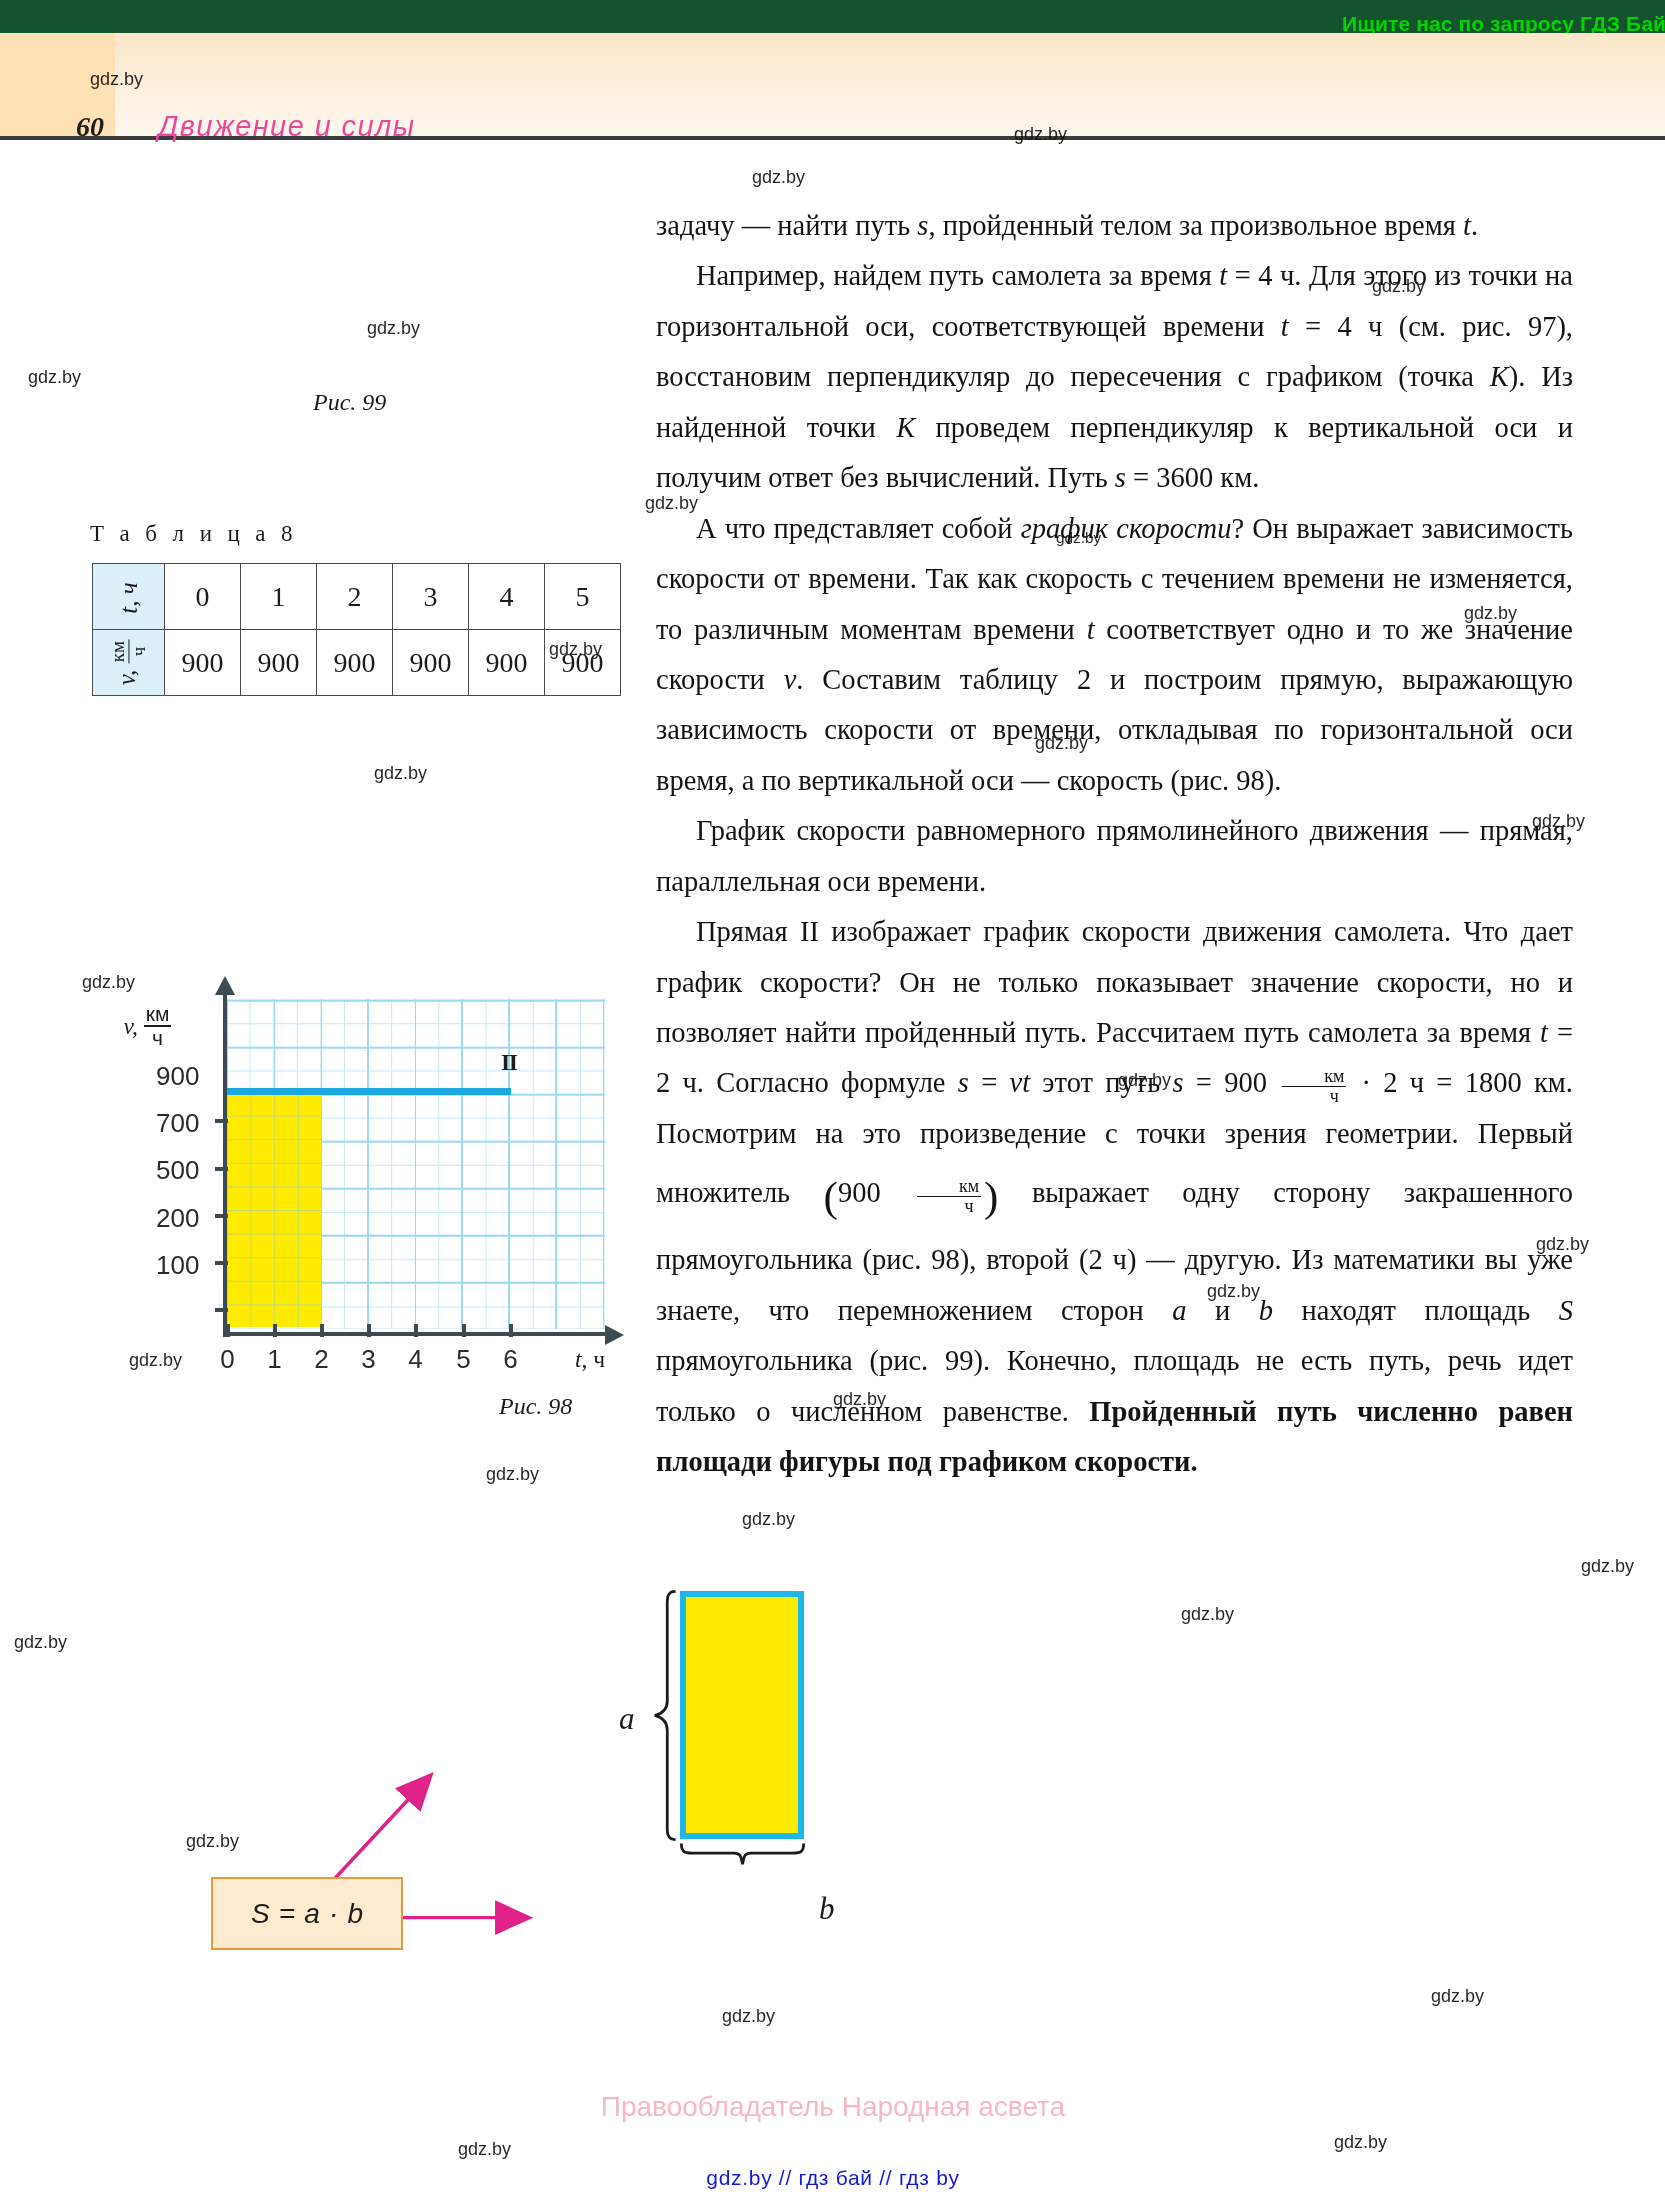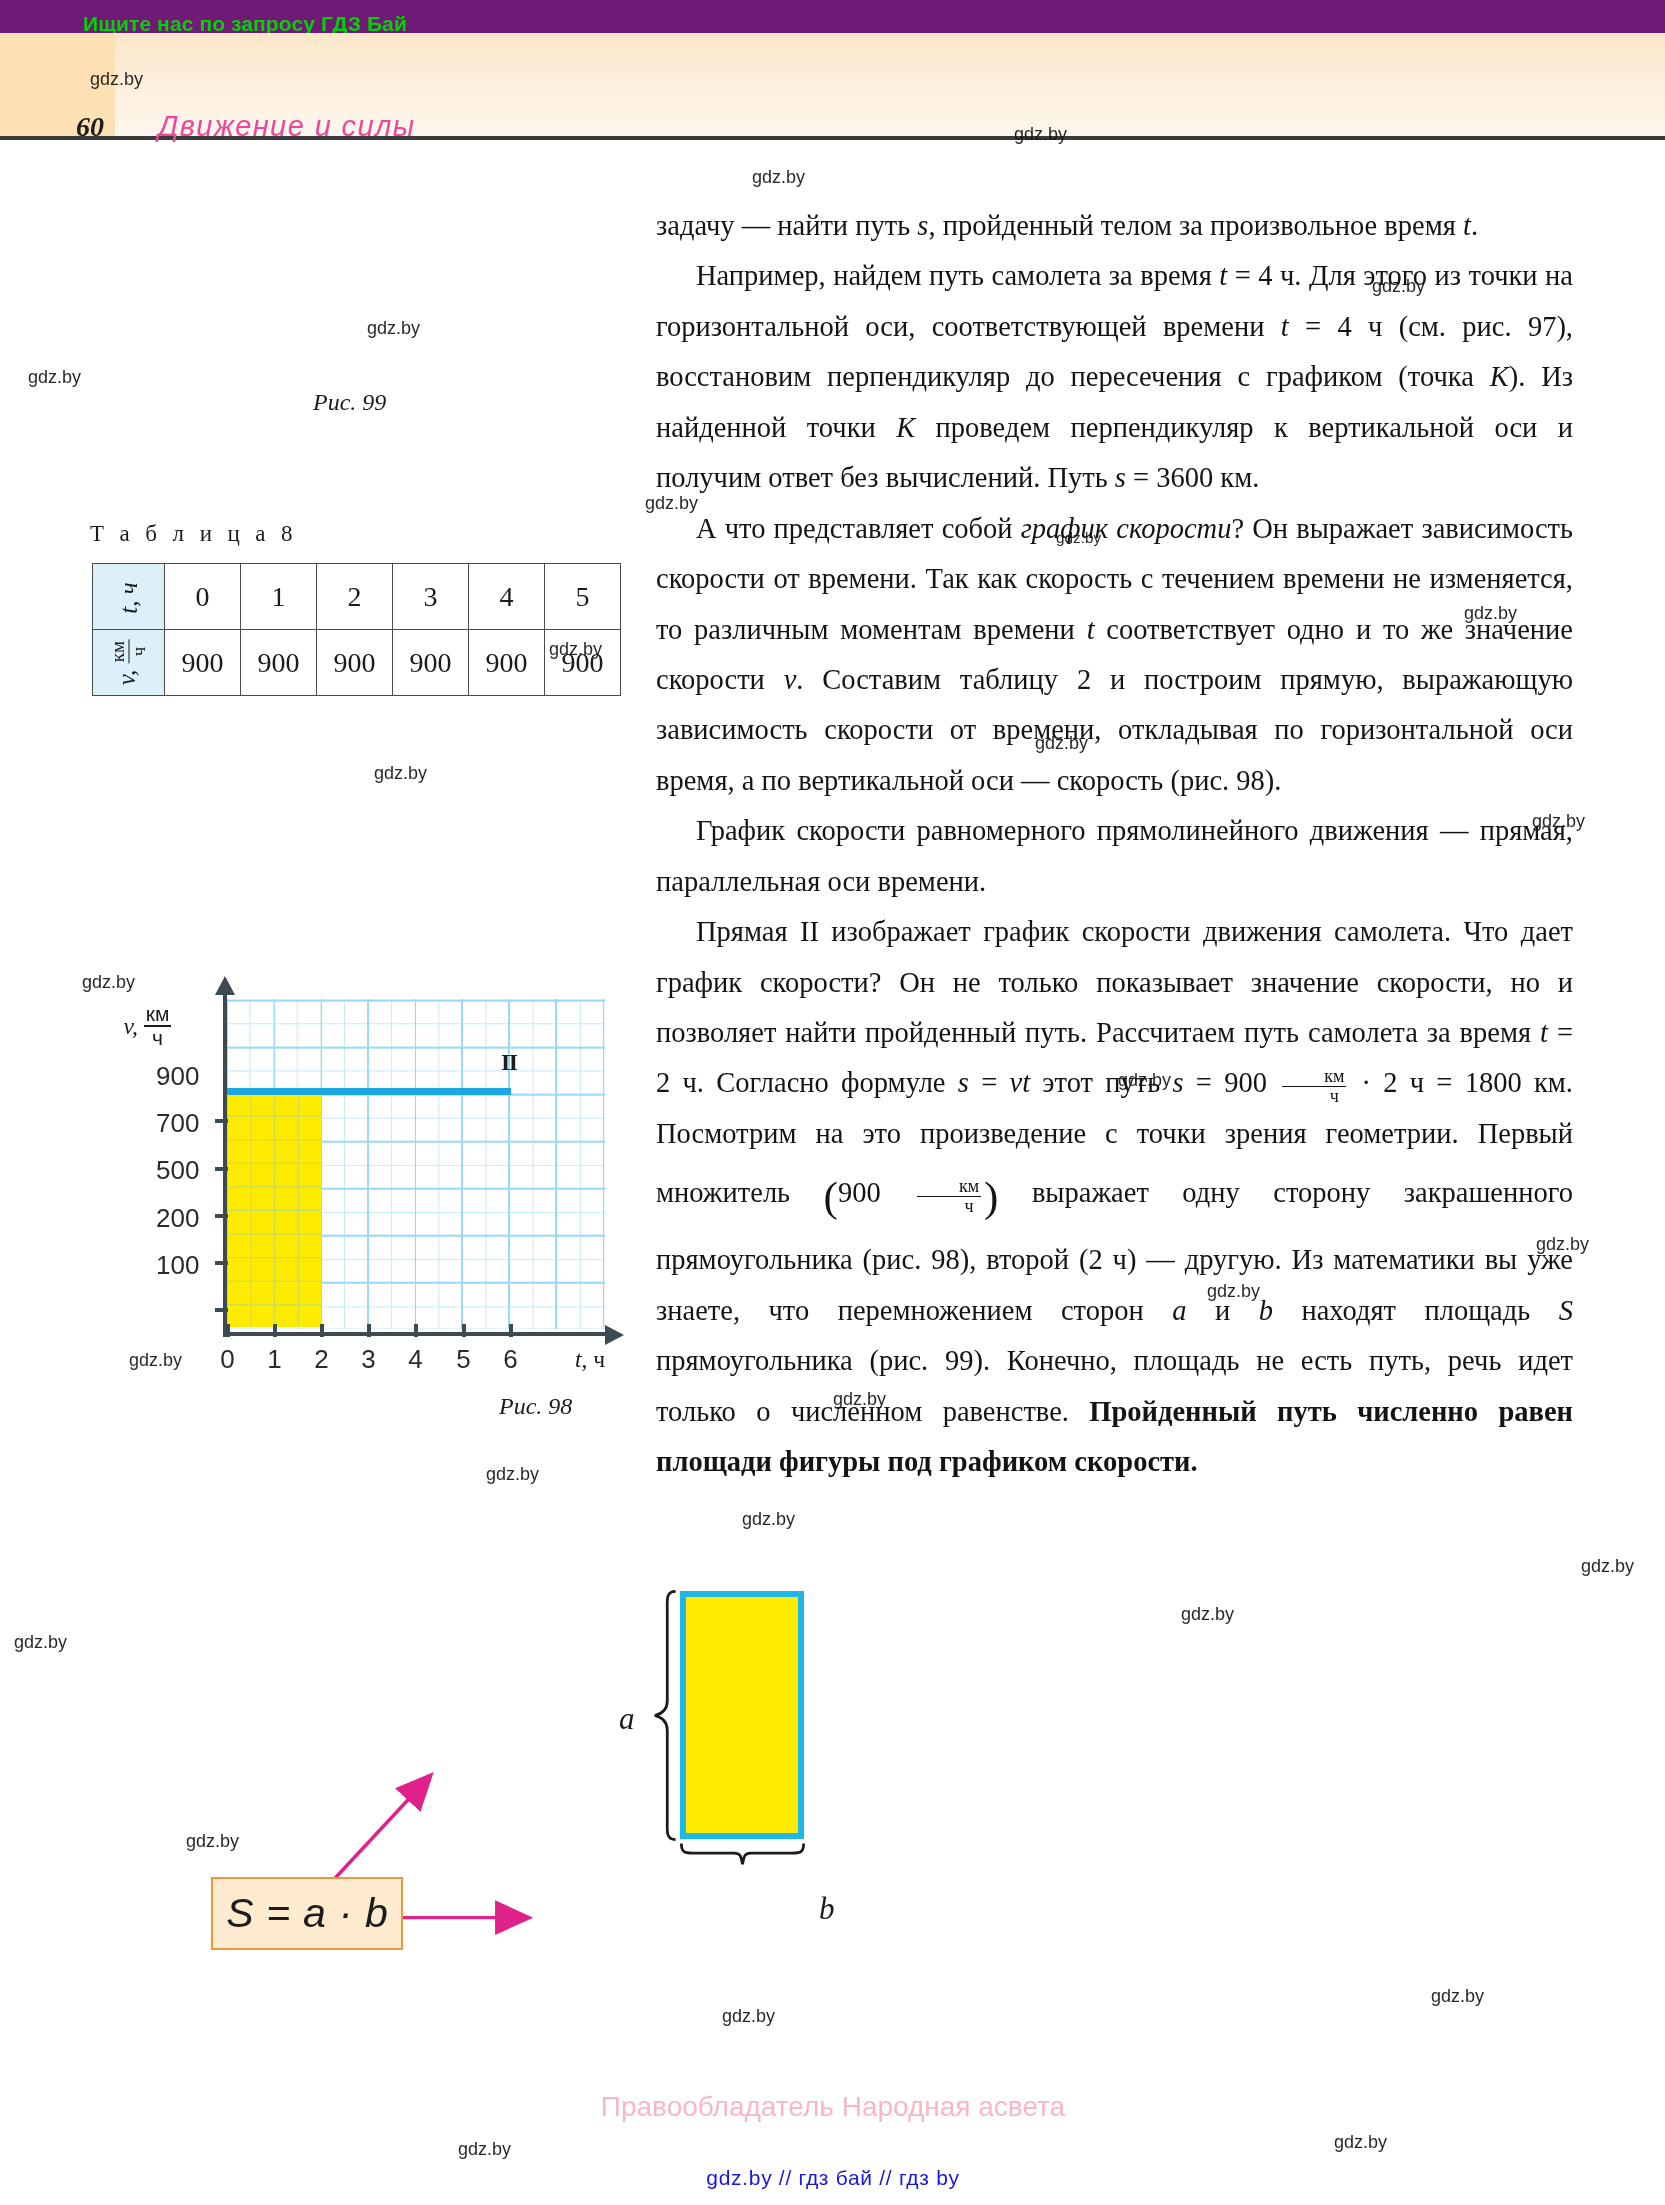--- a/index.html
+++ b/index.html
@@ -2,22 +2,22 @@
 <html style="font-size:11px"><head>
 <meta charset="utf-8">
 <style>
   html,body{margin:0;padding:0;}
   body{
     width:1666px;height:2205px;background:#ffffff;position:relative;
     font-family:"Liberation Serif",serif;overflow:hidden;
   }
   
   #promo-strip{
-    position:absolute;left:0;top:0;width:1666px;height:47px;background:#701a75;
-    display:flex;align-items:center;justify-content:flex-start;
+    position:absolute;left:0;top:0;width:1666px;height:47px;background:#14532d;
+    display:flex;align-items:center;justify-content:flex-end;
   }
   #promo-text{
     color:#00d400;font-family:"Liberation Sans",sans-serif;font-weight:700;
     font-size:21px;letter-spacing:0.1px;margin-left:83px;
   }
   
   #header-band{
     position:absolute;left:0;top:33px;width:1666px;height:103px;
     background:linear-gradient(180deg,#fbe6c8 0%,#fdf0de 55%,#fdf7ef 100%);
   }
@@ -160,21 +160,21 @@
   }
   #label-b{
     position:absolute;left:625px;top:314px;font-style:italic;font-size:31px;color:#1c1c1c;
   }
   #formula-box{
     position:absolute;left:17.4px;top:300px;width:188px;height:69px;
     background:#fdeacf;border:2.1px solid #e7993c;display:flex;align-items:center;
     justify-content:center;
   }
   #formula-text{
-    font-family:"Liberation Sans",sans-serif;font-style:italic;font-size:41px;color:#1c1c1c;
+    font-family:"Liberation Sans",sans-serif;font-style:italic;font-size:28px;color:#1c1c1c;
     letter-spacing:0.7px;
   }
   #fig99-caption{
     position:absolute;left:313px;top:389px;font-style:italic;font-size:24px;color:#1c1c1c;
   }
   
   #text-col{
     position:absolute;left:656px;top:201px;width:917px;
     font-family:"Liberation Serif",serif;font-size:28.5px;color:#141414;
     line-height:1.77;

